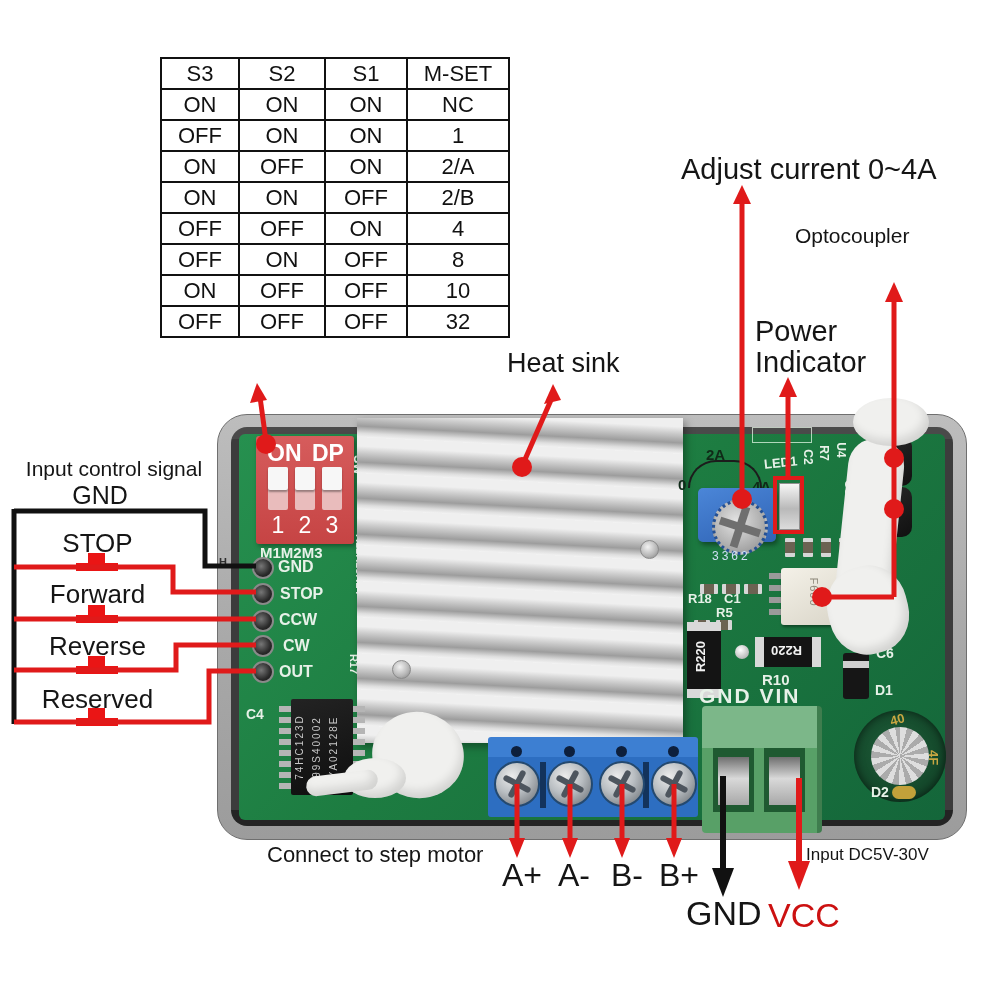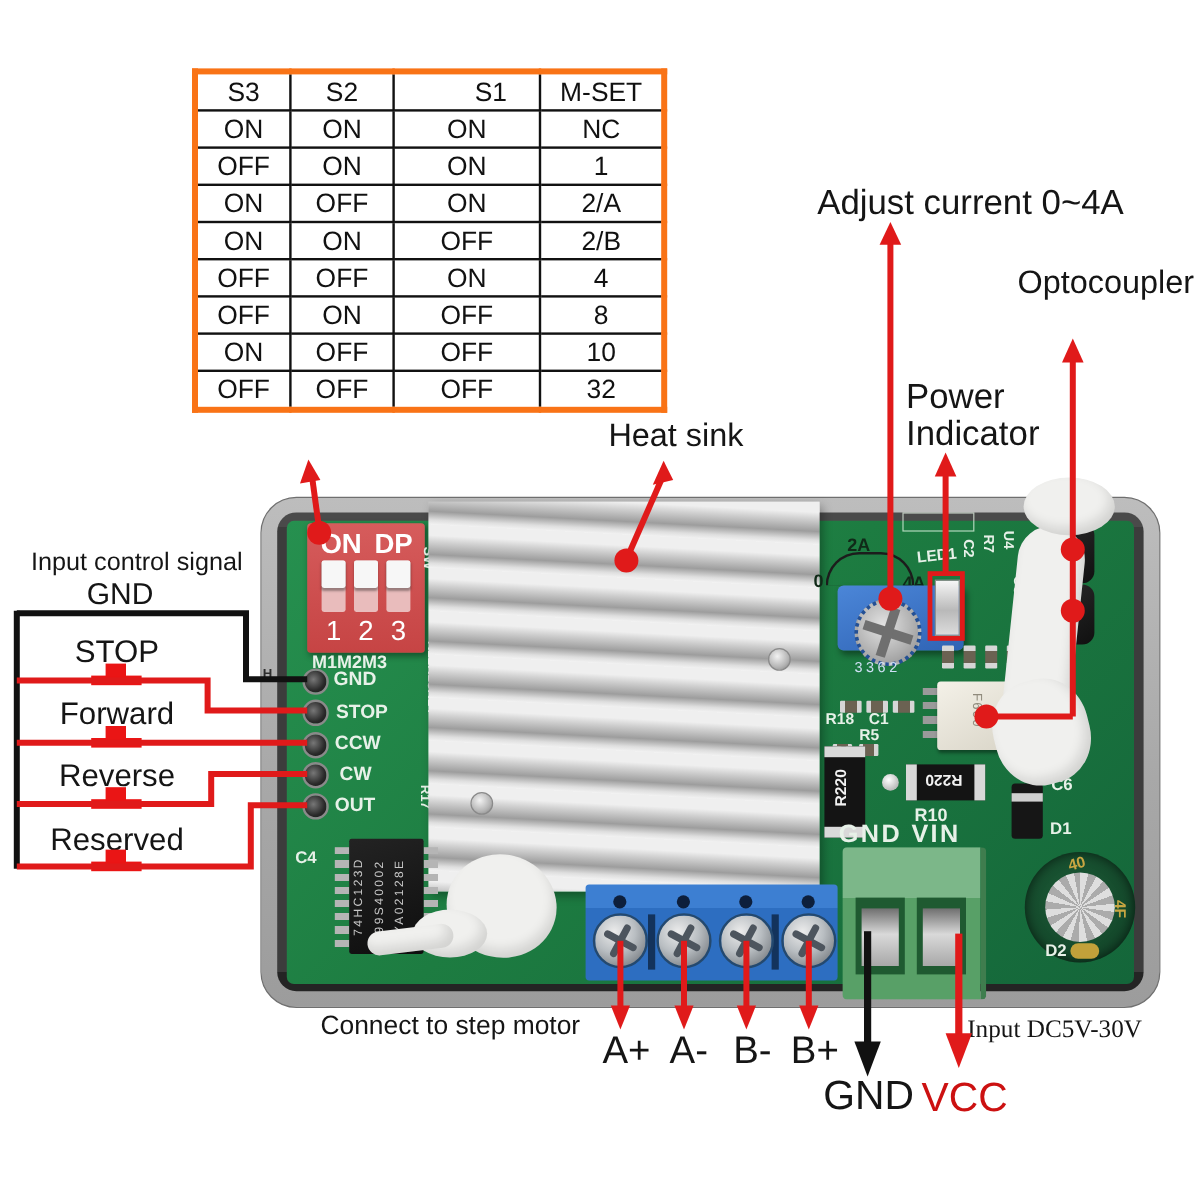--- a/index.html
+++ b/index.html
@@ -3,21 +3,21 @@
 <meta charset="utf-8">
 <style>
   html,body{margin:0;padding:0;background:#ffffff;}
   #stage{position:relative;width:1000px;height:1000px;background:#ffffff;overflow:hidden;
          font-family:"Liberation Sans", sans-serif;color:#151515;}
   .abs{position:absolute;}
   
   .subdiv{position:absolute;left:160px;top:57px;border-collapse:collapse;table-layout:fixed;}
   .subdiv th,.subdiv td{border:2px solid #111;text-align:center;font-size:22px;font-weight:400;
                         height:29px;padding:0;background:#fff;color:#111;}
-  .subdiv{border:5px solid #f97316;}
+  .subdiv{border:2px solid #f97316;}
   
   .lbl{position:absolute;color:#151515;white-space:nowrap;}
   
   .silk{position:absolute;color:#e7f1e8;font-weight:700;white-space:nowrap;}
   
   .pad{position:absolute;width:18px;height:18px;border-radius:50%;
        background:radial-gradient(circle at 40% 40%, #777 0%, #2a2a2a 60%, #111 100%);
        border:2px solid #8a8a8a;}
   .smd-h{position:absolute;background:linear-gradient(90deg,#d6d6d6 0 22%,#6b6252 22% 78%,#d6d6d6 78%);border-radius:1px;}
   .smd-v{position:absolute;background:linear-gradient(180deg,#d6d6d6 0 22%,#6b6252 22% 78%,#d6d6d6 78%);border-radius:1px;}
@@ -34,21 +34,21 @@
 </head>
 <body>
 
 <div id="stage">
 
   <table class="subdiv">
     <tbody>
         <tr>
       <th style="width:76px;">S3</th>
       <th style="width:84px;">S2</th>
-      <th style="width:80px;padding-left:40px;">S1</th>
+      <th style="width:80px;">S1</th>
       <th style="width:100px;">M-SET</th>
     </tr>
     <tr>
           <td>ON</td>
           <td>ON</td>
           <td>ON</td>
           <td>NC</td>
         </tr>
     <tr>
           <td>OFF</td>
@@ -90,21 +90,21 @@
           <td>OFF</td>
           <td>OFF</td>
           <td>OFF</td>
           <td>32</td>
         </tr>
   </tbody>
     </table>
 
   <div class="lbl" style="left:507px;top:348px;font-size:27px;">Heat sink</div>
   <div class="lbl" style="left:681px;top:153px;font-size:29px;">Adjust current 0~4A</div>
-  <div class="lbl" style="left:848px;top:220px;font-size:27px;line-height:31px;">
+  <div class="lbl" style="left:795px;top:220px;font-size:21px;line-height:31px;">
     <div>Optocoupler</div>
   </div>
   <div class="lbl" style="left:755px;top:316px;font-size:29px;line-height:31px;">
     <div>Power</div>
     <div>Indicator</div>
   </div>
 
   <div class="lbl" style="left:15px;top:457px;width:198px;text-align:center;font-size:21px;">Input control signal</div>
   <div class="lbl" style="left:15px;top:481px;width:170px;text-align:center;font-size:25px;">GND</div>
 
@@ -122,21 +122,21 @@
   <div class="btnbar" style="left:76px;top:718px;width:42px;height:8px;"></div>
   <div class="btnbar" style="left:88px;top:708px;width:17px;height:11px;"></div>
 
   <div class="lbl" style="left:267px;top:842px;font-size:22px;">Connect to step motor</div>
   <div class="lbl" style="left:499px;top:857px;width:46px;text-align:center;font-size:32px;">A+</div>
   <div class="lbl" style="left:551px;top:857px;width:46px;text-align:center;font-size:32px;">A-</div>
   <div class="lbl" style="left:604px;top:857px;width:46px;text-align:center;font-size:32px;">B-</div>
   <div class="lbl" style="left:656px;top:857px;width:46px;text-align:center;font-size:32px;">B+</div>
   <div class="lbl" style="left:686px;top:894px;font-size:34px;">GND</div>
   <div class="lbl" style="left:768px;top:896px;font-size:34px;color:#cc1111;">VCC</div>
-  <div class="lbl" style="left:806px;top:845px;font-size:21px;font-family:Liberation Serif, serif;">Input DC5V-30V</div>
+  <div class="lbl" style="left:806px;top:845px;font-size:17px;">Input DC5V-30V</div>
 
   <div class="abs" style="left:217px;top:414px;width:748px;height:424px;border-radius:30px;border:1px solid #6f6f6f;
        background:linear-gradient(180deg,#bdbdbd 0%,#a8a8a8 55%,#9c9c9c 100%);"></div>
   <div class="abs" style="left:231px;top:427px;width:722px;height:399px;border-radius:16px;
        background:linear-gradient(180deg,#4a4a4a 0 12px,#3c3c3c 12px calc(100% - 16px),#242424 calc(100% - 16px));"></div>
   <div class="abs" style="left:239px;top:434px;width:706px;height:386px;border-radius:6px;
        background:linear-gradient(135deg,#26904f 0%,#1d7c41 45%,#14663a 100%);"></div>
   <div class="silk" style="left:219px;top:556px;font-size:11px;color:#2e2e2e;">H</div>
 
   <div class="abs" style="left:256px;top:436px;width:98px;height:108px;background:linear-gradient(180deg,#d65c5c,#c64444);border-radius:3px;box-shadow:2px 2px 5px rgba(0,0,0,.4);">
@@ -177,21 +177,21 @@
        box-shadow:3px 4px 8px rgba(0,0,0,.35);"></div>
   <div class="abs" style="left:392px;top:660px;width:17px;height:17px;border-radius:50%;
        background:radial-gradient(circle at 40% 35%,#f2f2f2,#b5b5b5 60%,#7e7e7e);border:1px solid #8a8a8a;"></div>
   <div class="abs" style="left:640px;top:540px;width:17px;height:17px;border-radius:50%;
        background:radial-gradient(circle at 40% 35%,#f2f2f2,#b5b5b5 60%,#7e7e7e);border:1px solid #8a8a8a;"></div>
 
   <div class="abs" style="left:688px;top:460px;width:70px;height:26px;border:2px solid #1c1c1c;border-bottom:none;border-radius:36px 36px 0 0;"></div>
   <div class="silk" style="left:678px;top:476px;font-size:15px;color:#102a18;font-weight:700;">0</div>
   <div class="silk" style="left:706px;top:446px;font-size:15px;color:#102a18;font-weight:700;">2A</div>
   <div class="silk" style="left:752px;top:478px;font-size:15px;color:#102a18;font-weight:700;">4A</div>
-  <div class="abs" style="left:698px;top:488px;width:78px;height:54px;background:linear-gradient(160deg,#4b86d8,#2f63b4);border-radius:5px;box-shadow:2px 3px 5px rgba(0,0,0,.4);padding-left:27px;">
+  <div class="abs" style="left:698px;top:488px;width:78px;height:54px;background:linear-gradient(160deg,#4b86d8,#2f63b4);border-radius:5px;box-shadow:2px 3px 5px rgba(0,0,0,.4);">
     <div style="position:absolute;left:14px;top:11px;width:50px;height:50px;border-radius:50%;
          background:radial-gradient(circle at 42% 38%,#e3e3e3,#b4b4b4 55%,#8b8b8b);border:3px dotted #245094;">
       <div style="position:absolute;left:4px;top:21px;width:42px;height:8px;background:#6f6f6f;transform:rotate(18deg);"></div>
       <div style="position:absolute;left:21px;top:4px;width:8px;height:42px;background:#6f6f6f;transform:rotate(18deg);"></div>
     </div>
     <span style="position:absolute;left:14px;top:61px;font-size:12px;letter-spacing:3px;color:#cfe0f5;">3362</span>
   </div>
 
   <div class="silk" style="left:764px;top:455px;font-size:13px;transform:rotate(-6deg);">LED1</div>
   <div class="abs" style="left:779px;top:483px;width:19px;height:45px;background:linear-gradient(180deg,#f6f6f6,#b9b9b9 55%,#dcdcdc);border:1px solid #8f8f8f;"></div>

